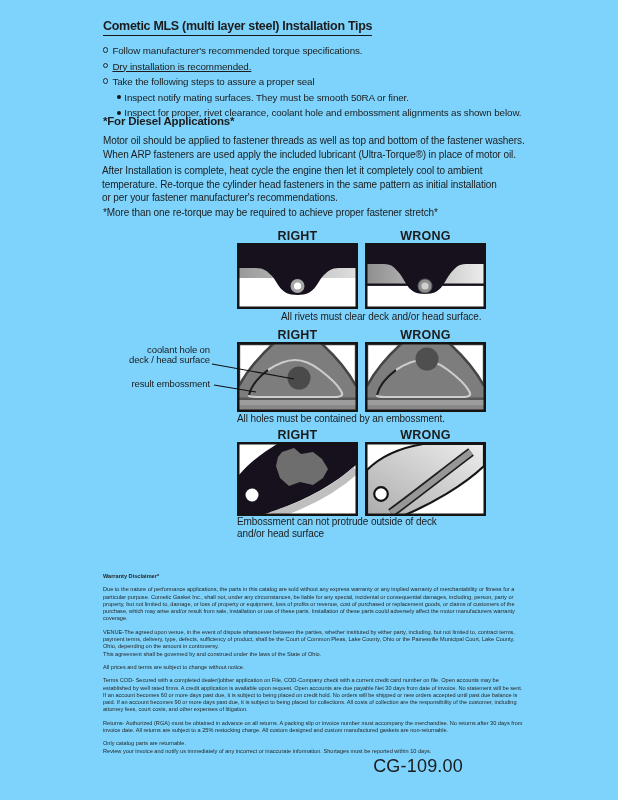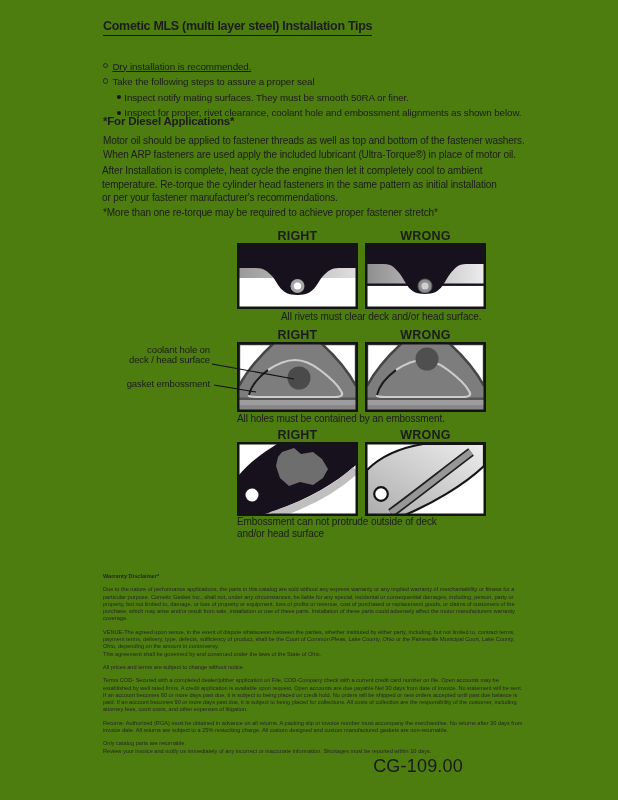--- a/index.html
+++ b/index.html
@@ -1,17 +1,17 @@
 <!DOCTYPE html>
 <html><head>
 <meta charset="utf-8">
 <style>
   html,body{margin:0;padding:0;background:#ffffff;}
   #page{
-    position:relative;width:618px;height:800px;background:#4d7c0f;overflow:hidden;
+    position:relative;width:618px;height:800px;background:#7dd3fc;overflow:hidden;
     font-family:"Liberation Sans","DejaVu Sans",sans-serif;color:#1c1c1c;
   }
   .abs{position:absolute;}
   .title{
     left:103px;top:19px;font-size:12.5px;font-weight:bold;letter-spacing:-0.3px;
     border-bottom:1.4px solid #161616;padding-bottom:2px;white-space:nowrap;
   }
   .bullet-row{white-space:nowrap;font-size:9.8px;letter-spacing:-0.1px;}
   .b-marker{display:inline-block;width:3.4px;height:3.4px;border:0.9px solid #2a2a2a;border-radius:50%;margin-right:4px;vertical-align:1.5px;}
   .s-marker{display:inline-block;width:3.8px;height:3.8px;background:#161616;border-radius:50%;margin-right:3.5px;vertical-align:1.5px;}
@@ -28,20 +28,21 @@
   .pagenum{left:250px;top:756px;width:213px;text-align:right;font-size:18px;letter-spacing:0.2px;color:#1a1a1a;}
   svg{display:block;}
 </style>
 </head>
 <body>
 
 <div id="page">
 
   <div class="abs title">Cometic MLS (multi layer steel) Installation Tips</div>
 
+  <div class="abs bullet-row" style="left:103px;top:45px;"><span class="b-marker"></span><span>Follow manufacturer's recommended torque specifications.</span></div>
   <div class="abs bullet-row" style="left:103px;top:60.5px;text-decoration:underline;"><span class="b-marker"></span><span>Dry installation is recommended.</span></div>
   <div class="abs bullet-row" style="left:103px;top:76px;"><span class="b-marker"></span><span>Take the following steps to assure a proper seal</span></div>
   <div class="abs bullet-row" style="left:117px;top:91.5px;"><span class="s-marker"></span><span>Inspect notify mating surfaces.  They must be smooth 50RA or finer.</span></div>
   <div class="abs bullet-row" style="left:117px;top:107px;"><span class="s-marker"></span><span>Inspect for proper, rivet clearance, coolant hole and embossment alignments as shown below.</span></div>
 
   <div class="abs diesel-head">*For Diesel Applications*</div>
   <div class="abs para" style="left:103px;top:134px;">Motor oil should be applied to fastener threads as well as top and bottom of the fastener washers.
 When ARP fasteners are used apply the included lubricant (Ultra-Torque®) in place of motor oil.</div>
   <div class="abs para" style="left:102px;top:164px;">After Installation is complete, heat cycle the engine then let it completely cool to ambient
 temperature. Re-torque the cylinder head fasteners in the same pattern as initial installation
@@ -84,21 +85,21 @@
     <rect x="1.25" y="1.25" width="118.5" height="63.5" fill="none" stroke="#141414" stroke-width="2.5"></rect>
   </svg>
 
   <div class="abs caption" style="left:237px;top:311px;margin-left:44px;">All rivets must clear deck and/or head surface.</div>
 
   <div class="abs rw-label" style="left:237px;top:328px;">RIGHT</div>
   <div class="abs rw-label" style="left:365px;top:328px;">WRONG</div>
 
   <div class="abs side-label" style="left:100px;top:345px;width:110px;">coolant hole on
 deck / head surface</div>
-  <div class="abs side-label" style="left:100px;top:379px;width:110px;">gasket embossment</div>
+  <div class="abs side-label" style="left:100px;top:379px;width:110px;">result embossment</div>
 
   <svg class="abs" style="left:237px;top:342px;" width="121" height="70" viewBox="0 0 121 70">
     <rect x="0" y="0" width="121" height="70" fill="#7d7d7d"></rect>
     <rect x="2" y="55.5" width="117" height="2.5" fill="#575757"></rect>
     <rect x="2" y="58" width="117" height="5.5" fill="#9c9c9c"></rect>
     <rect x="2" y="63.5" width="117" height="4.5" fill="#888888"></rect>
     <path d="M12,53 Q15,40 31,28 Q46,18 58,18 Q70,18 83,28 Q99,40 104,49 Q108,55 98,55 L20,55 Q11,55 12,53 Z" fill="none" stroke="#cdcdcd" stroke-width="2.2"></path>
     <path d="M12,53 Q15,40 31,28" fill="none" stroke="#1e1e1e" stroke-width="2.2"></path>
     <path d="M2,2 H36 C24,13 11,27 2,44 Z" fill="#ffffff" stroke="#454545" stroke-width="2.4"></path>
     <path d="M119,2 H85 C97,13 110,27 119,44 Z" fill="#ffffff" stroke="#454545" stroke-width="2.4"></path>

